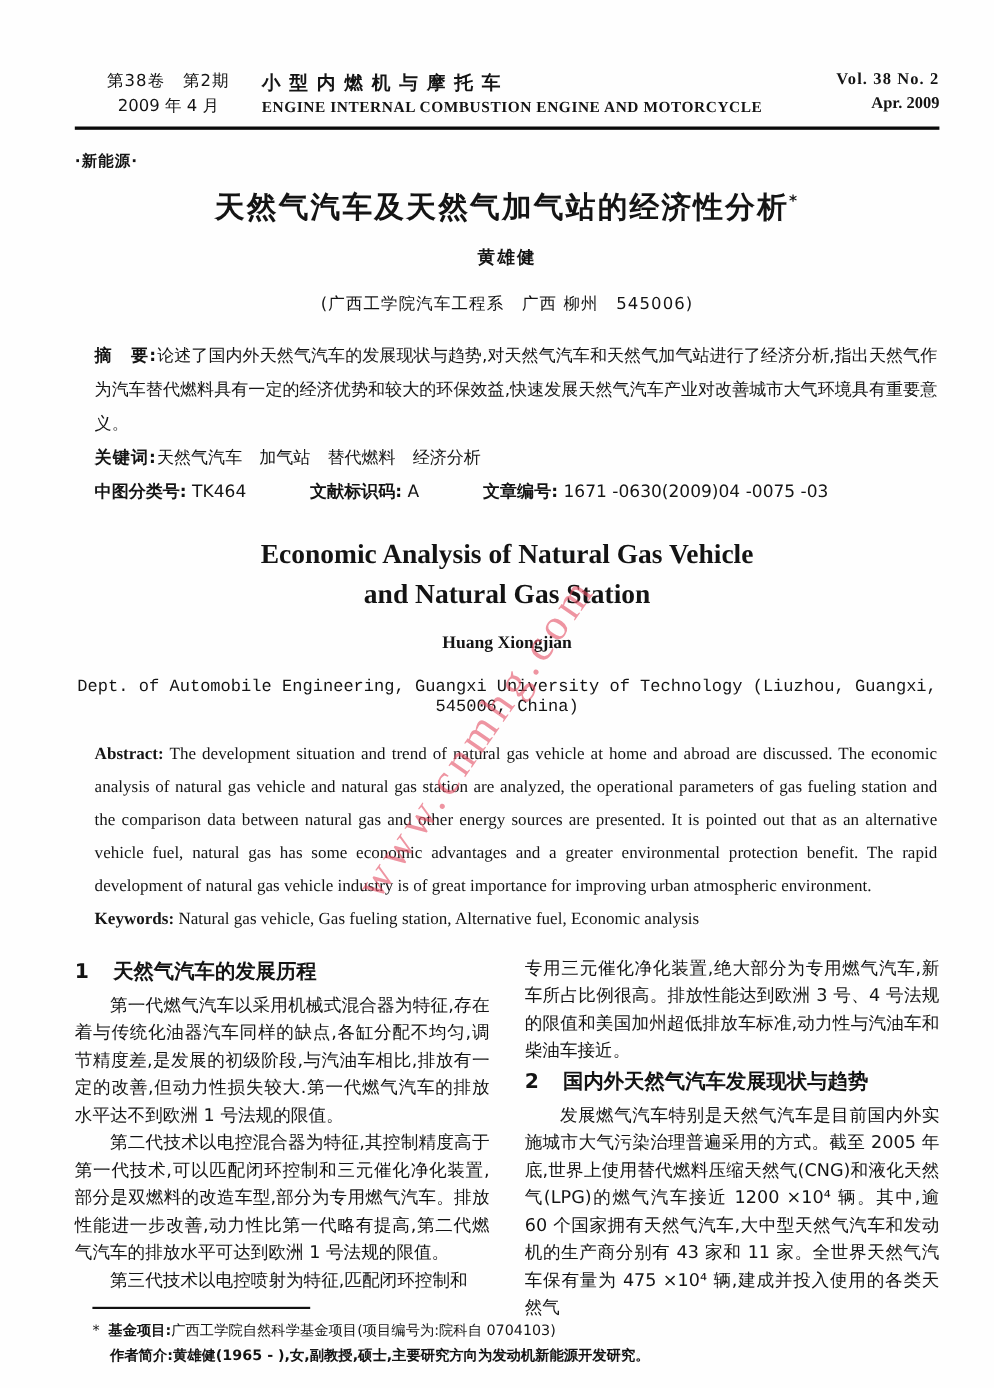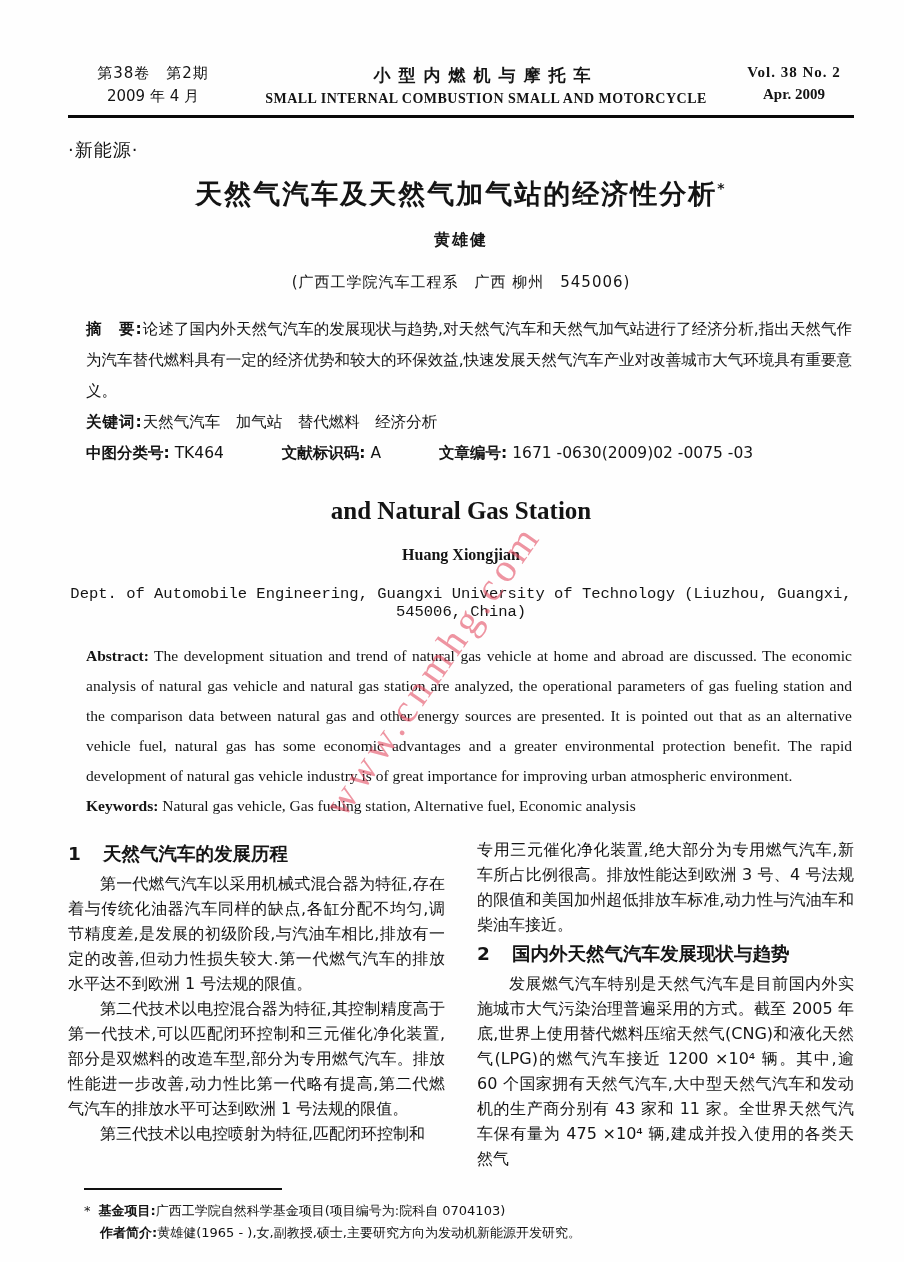--- a/index.html
+++ b/index.html
@@ -12,32 +12,32 @@
     color: #141414;
     font-family: "DejaVu Sans", "Liberation Sans", sans-serif;
     overflow: hidden;
     margin: 0 auto;
   }
   .content { padding: 64px 50px 0 68px; }
 
   
   .jheader { display: flex; align-items: flex-start; }
   .jheader .h-left { width: 170px; text-align: center; }
-  .jheader .h-mid  { flex: 1; text-align: center; }
-  .jheader .h-right{ width: 120px; text-align: center; }
+  .jheader .h-mid  { flex: 1; }
+  .jheader .h-right{ width: 120px; text-align: right; }
   .h-left .cn, .h-right .en1 { font-size: 15px; letter-spacing: 1px; }
   .h-left .cn2 { font-size: 15px; margin-top: 4px; }
   .h-mid .cn { font-size: 17px; font-weight: bold; letter-spacing: 8px; }
   .h-mid .en { font-family: "Liberation Serif", serif; font-size: 14px; font-weight: bold; margin-top: 4px; letter-spacing: .5px; }
   .h-right .en1 { font-family: "Liberation Serif", serif; font-weight: bold; font-size: 15px; }
   .h-right .en2 { font-family: "Liberation Serif", serif; font-weight: bold; font-size: 15px; margin-top: 5px; }
   .header-rule { border: none; border-top: 3px solid #0a0a0a; margin-top: 8px; }
 
   
-  .col-label { margin-top: 20px; font-size: 18px; font-weight: normal; letter-spacing: 1px; }
+  .col-label { margin-top: 20px; font-size: 14px; font-weight: bold; letter-spacing: 1px; }
   .title-cn { margin-top: 14px; text-align: center; font-size: 27px; font-weight: bold; letter-spacing: 2px; }
   .title-cn sup { font-size: 14px; font-weight: bold; }
   .author-cn { margin-top: 18px; text-align: center; font-size: 16px; font-weight: bold; letter-spacing: 2px; }
   .affil-cn { margin-top: 22px; text-align: center; font-size: 15px; letter-spacing: 1px; }
 
   .abs-block { margin-top: 22px; padding: 0 2px 0 18px; }
   .abs-line { font-size: 15.5px; line-height: 31px; text-align: justify; }
   .abs-line b { letter-spacing: 1px; }
   .clc-line { display: flex; font-size: 15.5px; line-height: 31px; }
   .clc-line .seg2 { margin-left: 58px; }
@@ -56,21 +56,21 @@
   .colm { flex: 1; min-width: 0; }
   .sec-head { font-size: 18.5px; font-weight: bold; line-height: 30px; margin: 2px 0 2px 0; }
   .sec-head .num { margin-right: 22px; }
   .body-para { font-size: 16px; line-height: 25px; text-align: justify; text-indent: 2em; }
 
   
   .footnote { position: absolute; left: 84px; top: 1188px; width: 700px; }
   .fn-rule { border: none; border-top: 2px solid #111; width: 198px; margin-bottom: 10px; }
   .fn-line { font-size: 13px; line-height: 22px; }
   .fn-line .marker { margin-right: 8px; }
-  .fn-line.bio { padding-left: 16px; }
+  .fn-line.bio { padding-left: 16px; font-weight: bold; }
 
   
   .watermark {
     position: absolute;
     left: 352px;
     top: 778px;
     transform: rotate(-55deg);
     transform-origin: left bottom;
     font-family: "Liberation Serif", serif;
     font-size: 40px;
@@ -86,46 +86,47 @@
 <div class="page">
   <div class="content">
 
     <div class="jheader">
       <div class="h-left">
         <div class="cn">第38卷　第2期</div>
         <div class="cn2">2009 年 4 月</div>
       </div>
       <div class="h-mid">
         <div class="cn">小型内燃机与摩托车</div>
-        <div class="en">SMALL INTERNAL COMBUSTION SMALL AND MOTORCYCLE</div>
+        <div class="en">ENGINE INTERNAL COMBUSTION ENGINE AND MOTORCYCLE</div>
       </div>
       <div class="h-right">
         <div class="en1">Vol. 38 No. 2</div>
         <div class="en2">Apr. 2009</div>
       </div>
     </div>
     <hr class="header-rule">
 
     <div class="col-label">·新能源·</div>
 
     <h1 class="title-cn"><span>天然气汽车及天然气加气站的经济性分析</span><sup>*</sup></h1>
     <div class="author-cn">黄雄健</div>
     <div class="affil-cn">(广西工学院汽车工程系　广西 柳州　545006)</div>
 
     <div class="abs-block">
       <div class="abs-line"><b>摘　要:</b><span>论述了国内外天然气汽车的发展现状与趋势,对天然气汽车和天然气加气站进行了经济分析,指出天然气作为汽车替代燃料具有一定的经济优势和较大的环保效益,快速发展天然气汽车产业对改善城市大气环境具有重要意义。</span></div>
       <div class="abs-line"><b>关键词:</b><span>天然气汽车　加气站　替代燃料　经济分析</span></div>
       <div class="clc-line">
         <span class="seg1"><b>中图分类号:</b> <span>TK464</span></span>
         <span class="seg2"><b>文献标识码:</b> <span>A</span></span>
-        <span class="seg3"><b>文章编号:</b> <span>1671 -0630(2009)02 -0075 -03</span></span>
+        <span class="seg3"><b>文章编号:</b> <span>1671 -0630(2009)04 -0075 -03</span></span>
       </div>
     </div>
 
     <div class="title-en">
+      <div>Economic Analysis of Natural Gas Vehicle</div>
       <div>and Natural Gas Station</div>
     </div>
     <div class="author-en">Huang Xiongjian</div>
     <div class="affil-en">Dept. of Automobile Engineering, Guangxi University of Technology (Liuzhou, Guangxi, 545006, China)</div>
 
     <div class="abs-en"><b>Abstract:</b> <span>The development situation and trend of natural gas vehicle at home and abroad are discussed. The economic analysis of natural gas vehicle and natural gas station are analyzed, the operational parameters of gas fueling station and the comparison data between natural gas and other energy sources are presented. It is pointed out that as an alternative vehicle fuel, natural gas has some economic advantages and a greater environmental protection benefit. The rapid development of natural gas vehicle industry is of great importance for improving urban atmospheric environment.</span></div>
     <div class="kw-en"><b>Keywords:</b> <span>Natural gas vehicle, Gas fueling station, Alternative fuel, Economic analysis</span></div>
 
     <div class="columns">
       <div class="colm">

